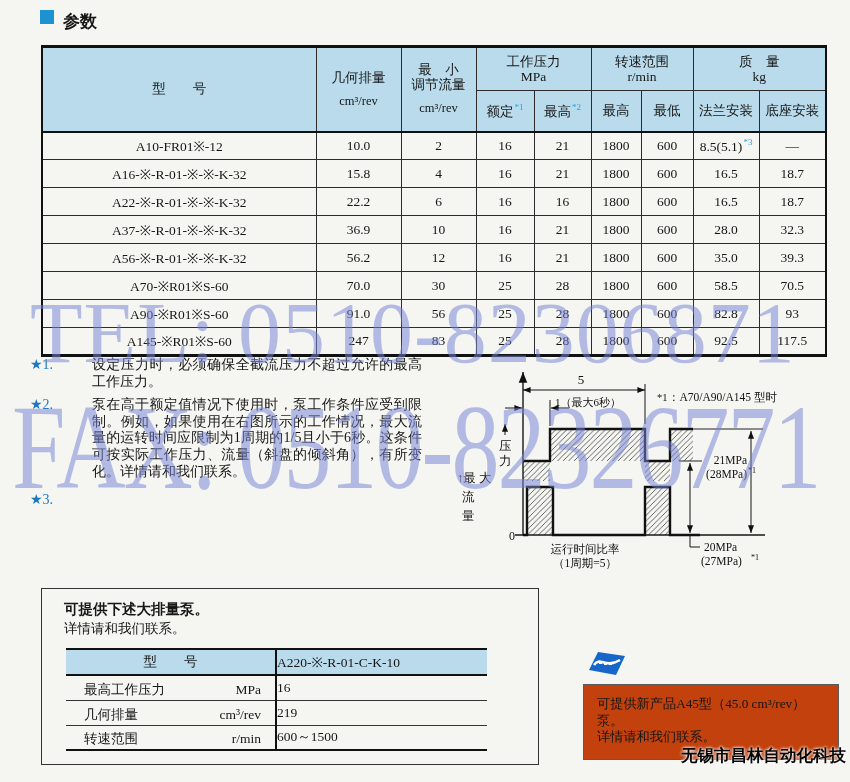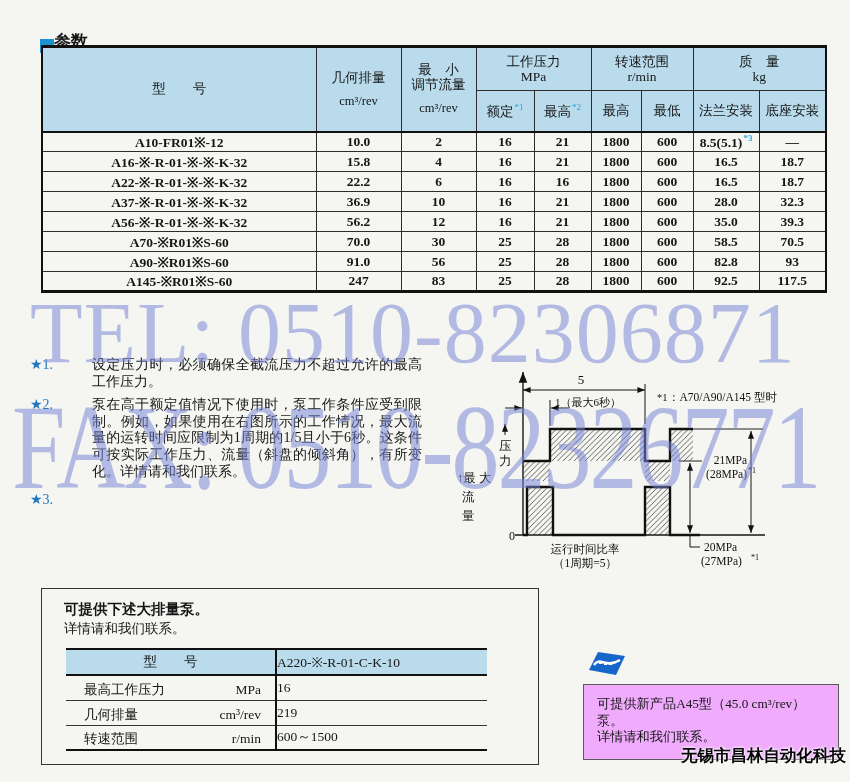--- a/index.html
+++ b/index.html
@@ -3,33 +3,33 @@
 <meta charset="utf-8">
 <style>
   * { box-sizing: border-box; margin: 0; padding: 0; }
   html,body { width: 850px; height: 782px; }
   body {
     position: relative; overflow: hidden;
     background: #f5f5f2; color: #161616;
     font-family: "Liberation Serif", serif;
   }
   
-  .page-title { position:absolute; left:40px; top:10px; display:flex; align-items:flex-end; 
-    font-family:"Liberation Sans",sans-serif; font-weight:bold; font-size:17px;margin-top:20px; }
+  .page-title { position:absolute; left:40px; top:10px; display:flex; align-items:flex-start; gap:9px;
+    font-family:"Liberation Sans",sans-serif; font-weight:bold; font-size:17px; }
   .page-title .sq { width:14px; height:14px; background:#1c92d2; }
 
   
   table.main { position:absolute; left:41px; top:45px; width:784px;
     border-collapse:collapse; table-layout:fixed; font-size:13.5px; }
   table.main { border:2px solid #111; border-top-width:3px; border-bottom-width:3px; }
   table.main th, table.main td { border:1px solid #2c2c2c; text-align:center; vertical-align:middle; padding:0; }
   table.main thead { border-bottom:2.5px solid #111; }
   table.main thead th { background:#b9dbec; font-weight:normal; }
   tr.h1 { height:44px; } tr.h2 { height:41px; }
-  table.main tbody tr { height:20px;font-weight:bold; }
+  table.main tbody tr { height:28px; }
   .hcell { display:flex; flex-direction:column; justify-content:center; align-items:center; line-height:15px; }
   .hcell .unit { font-size:12.5px; margin-top:9px; }
   .bsup { color:#2aa5da; font-size:9px; vertical-align:super; margin-left:1px; }
 
   
   .notes { position:absolute; left:30px; top:357px; width:392px; font-size:14px; line-height:16.6px; }
   .note { display:flex; }
   .note + .note { margin-top:7px; }
   .note:last-child { margin-top:12px; }
   .note-marker { width:32px; flex:none; color:#1e78c0; }
@@ -51,21 +51,21 @@
   table.sub tr.sh { border-bottom:2px solid #111; height:26px; background:#b9dbec; }
   table.sub tr { height:25px; }
   table.sub th { font-weight:normal; text-align:center; }
   table.sub td + td, table.sub th + th { border-left:2px solid #111; text-align:left; }
   td.lblcell { padding:4px 14px 0 18px;margin-top:26px; }
   td.lblcell .inner { display:flex; justify-content:space-between; align-items:center; }
 
   
   .logo { position:absolute; left:586px; top:648px; }
   .box2 { position:absolute; left:583px; top:684px; width:256px; height:76px;
-    background:#f0abfc; border:1px solid #5a5a5a; padding:11px 12px 0 13px;
+    background:#c2410c; border:1px solid #5a5a5a; padding:11px 12px 0 13px;
     font-size:13.2px; line-height:16.5px; }
 
   
   .wm { position:absolute; z-index:40; pointer-events:none; white-space:nowrap;
     font-family:"Liberation Serif",serif; color:rgba(116,132,212,0.52); }
   .wm-tel { left:30px; top:283px; font-size:86px; letter-spacing:1px; }
   .wm-fax { left:12px; top:378px; font-size:96px; letter-spacing:-2px;
     transform:scaleY(1.25); transform-origin:left top; }
   .wm-company { position:absolute; left:681px; top:745px; z-index:45; white-space:nowrap;
     font-family:"Liberation Sans",sans-serif; font-weight:bold; font-size:16.5px; color:#060606;

